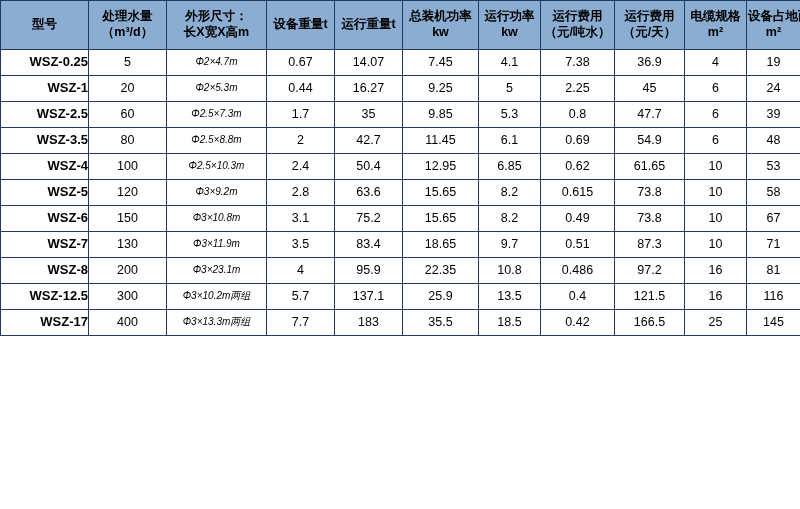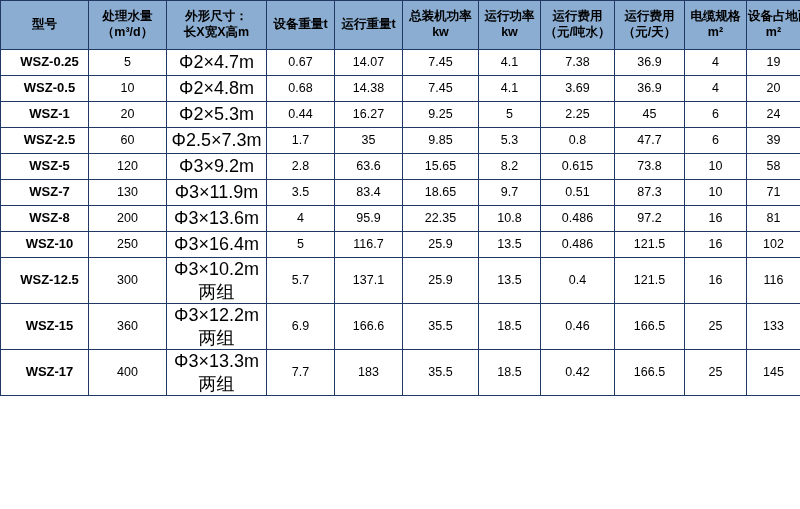--- a/index.html
+++ b/index.html
@@ -37,27 +37,28 @@
   }
   #spec-table thead th .hdr-line {
     display: block;
     white-space: nowrap;
   }
   #spec-table tbody td {
     height: 25px;
     background: #ffffff;
   }
   #spec-table tbody td.model {
-    text-align: center;
+    text-align: right;
     padding-left: 10px;
     font-weight: bold;
     font-size: 13px;
   }
   #spec-table tbody td.dim {
-    font-size: 18px;
+    font-size: 10px;
+    font-style: italic;
   }
   col.c0 { width: 88px; }
   col.c1 { width: 78px; }
   col.c2 { width: 100px; }
   col.c3 { width: 68px; }
   col.c4 { width: 68px; }
   col.c5 { width: 76px; }
   col.c6 { width: 62px; }
   col.c7 { width: 74px; }
   col.c8 { width: 70px; }
@@ -134,33 +135,20 @@
         <td>0.67</td>
         <td>14.07</td>
         <td>7.45</td>
         <td>4.1</td>
         <td>7.38</td>
         <td>36.9</td>
         <td>4</td>
         <td>19</td>
       </tr>
       <tr>
-        <td class="model">WSZ-0.5</td>
-        <td>10</td>
-        <td class="dim">Φ2×4.8m</td>
-        <td>0.68</td>
-        <td>14.38</td>
-        <td>7.45</td>
-        <td>4.1</td>
-        <td>3.69</td>
-        <td>36.9</td>
-        <td>4</td>
-        <td>20</td>
-      </tr>
-      <tr>
         <td class="model">WSZ-1</td>
         <td>20</td>
         <td class="dim">Φ2×5.3m</td>
         <td>0.44</td>
         <td>16.27</td>
         <td>9.25</td>
         <td>5</td>
         <td>2.25</td>
         <td>45</td>
         <td>6</td>
@@ -173,98 +161,111 @@
         <td>1.7</td>
         <td>35</td>
         <td>9.85</td>
         <td>5.3</td>
         <td>0.8</td>
         <td>47.7</td>
         <td>6</td>
         <td>39</td>
       </tr>
       <tr>
+        <td class="model">WSZ-3.5</td>
+        <td>80</td>
+        <td class="dim">Φ2.5×8.8m</td>
+        <td>2</td>
+        <td>42.7</td>
+        <td>11.45</td>
+        <td>6.1</td>
+        <td>0.69</td>
+        <td>54.9</td>
+        <td>6</td>
+        <td>48</td>
+      </tr>
+      <tr>
+        <td class="model">WSZ-4</td>
+        <td>100</td>
+        <td class="dim">Φ2.5×10.3m</td>
+        <td>2.4</td>
+        <td>50.4</td>
+        <td>12.95</td>
+        <td>6.85</td>
+        <td>0.62</td>
+        <td>61.65</td>
+        <td>10</td>
+        <td>53</td>
+      </tr>
+      <tr>
         <td class="model">WSZ-5</td>
         <td>120</td>
         <td class="dim">Φ3×9.2m</td>
         <td>2.8</td>
         <td>63.6</td>
         <td>15.65</td>
         <td>8.2</td>
         <td>0.615</td>
         <td>73.8</td>
         <td>10</td>
         <td>58</td>
       </tr>
       <tr>
+        <td class="model">WSZ-6</td>
+        <td>150</td>
+        <td class="dim">Φ3×10.8m</td>
+        <td>3.1</td>
+        <td>75.2</td>
+        <td>15.65</td>
+        <td>8.2</td>
+        <td>0.49</td>
+        <td>73.8</td>
+        <td>10</td>
+        <td>67</td>
+      </tr>
+      <tr>
         <td class="model">WSZ-7</td>
         <td>130</td>
         <td class="dim">Φ3×11.9m</td>
         <td>3.5</td>
         <td>83.4</td>
         <td>18.65</td>
         <td>9.7</td>
         <td>0.51</td>
         <td>87.3</td>
         <td>10</td>
         <td>71</td>
       </tr>
       <tr>
         <td class="model">WSZ-8</td>
         <td>200</td>
-        <td class="dim">Φ3×13.6m</td>
+        <td class="dim">Φ3×23.1m</td>
         <td>4</td>
         <td>95.9</td>
         <td>22.35</td>
         <td>10.8</td>
         <td>0.486</td>
         <td>97.2</td>
         <td>16</td>
         <td>81</td>
-      </tr>
-      <tr>
-        <td class="model">WSZ-10</td>
-        <td>250</td>
-        <td class="dim">Φ3×16.4m</td>
-        <td>5</td>
-        <td>116.7</td>
-        <td>25.9</td>
-        <td>13.5</td>
-        <td>0.486</td>
-        <td>121.5</td>
-        <td>16</td>
-        <td>102</td>
       </tr>
       <tr>
         <td class="model">WSZ-12.5</td>
         <td>300</td>
         <td class="dim">Φ3×10.2m两组</td>
         <td>5.7</td>
         <td>137.1</td>
         <td>25.9</td>
         <td>13.5</td>
         <td>0.4</td>
         <td>121.5</td>
         <td>16</td>
         <td>116</td>
       </tr>
       <tr>
-        <td class="model">WSZ-15</td>
-        <td>360</td>
-        <td class="dim">Φ3×12.2m两组</td>
-        <td>6.9</td>
-        <td>166.6</td>
-        <td>35.5</td>
-        <td>18.5</td>
-        <td>0.46</td>
-        <td>166.5</td>
-        <td>25</td>
-        <td>133</td>
-      </tr>
-      <tr>
         <td class="model">WSZ-17</td>
         <td>400</td>
         <td class="dim">Φ3×13.3m两组</td>
         <td>7.7</td>
         <td>183</td>
         <td>35.5</td>
         <td>18.5</td>
         <td>0.42</td>
         <td>166.5</td>
         <td>25</td>

